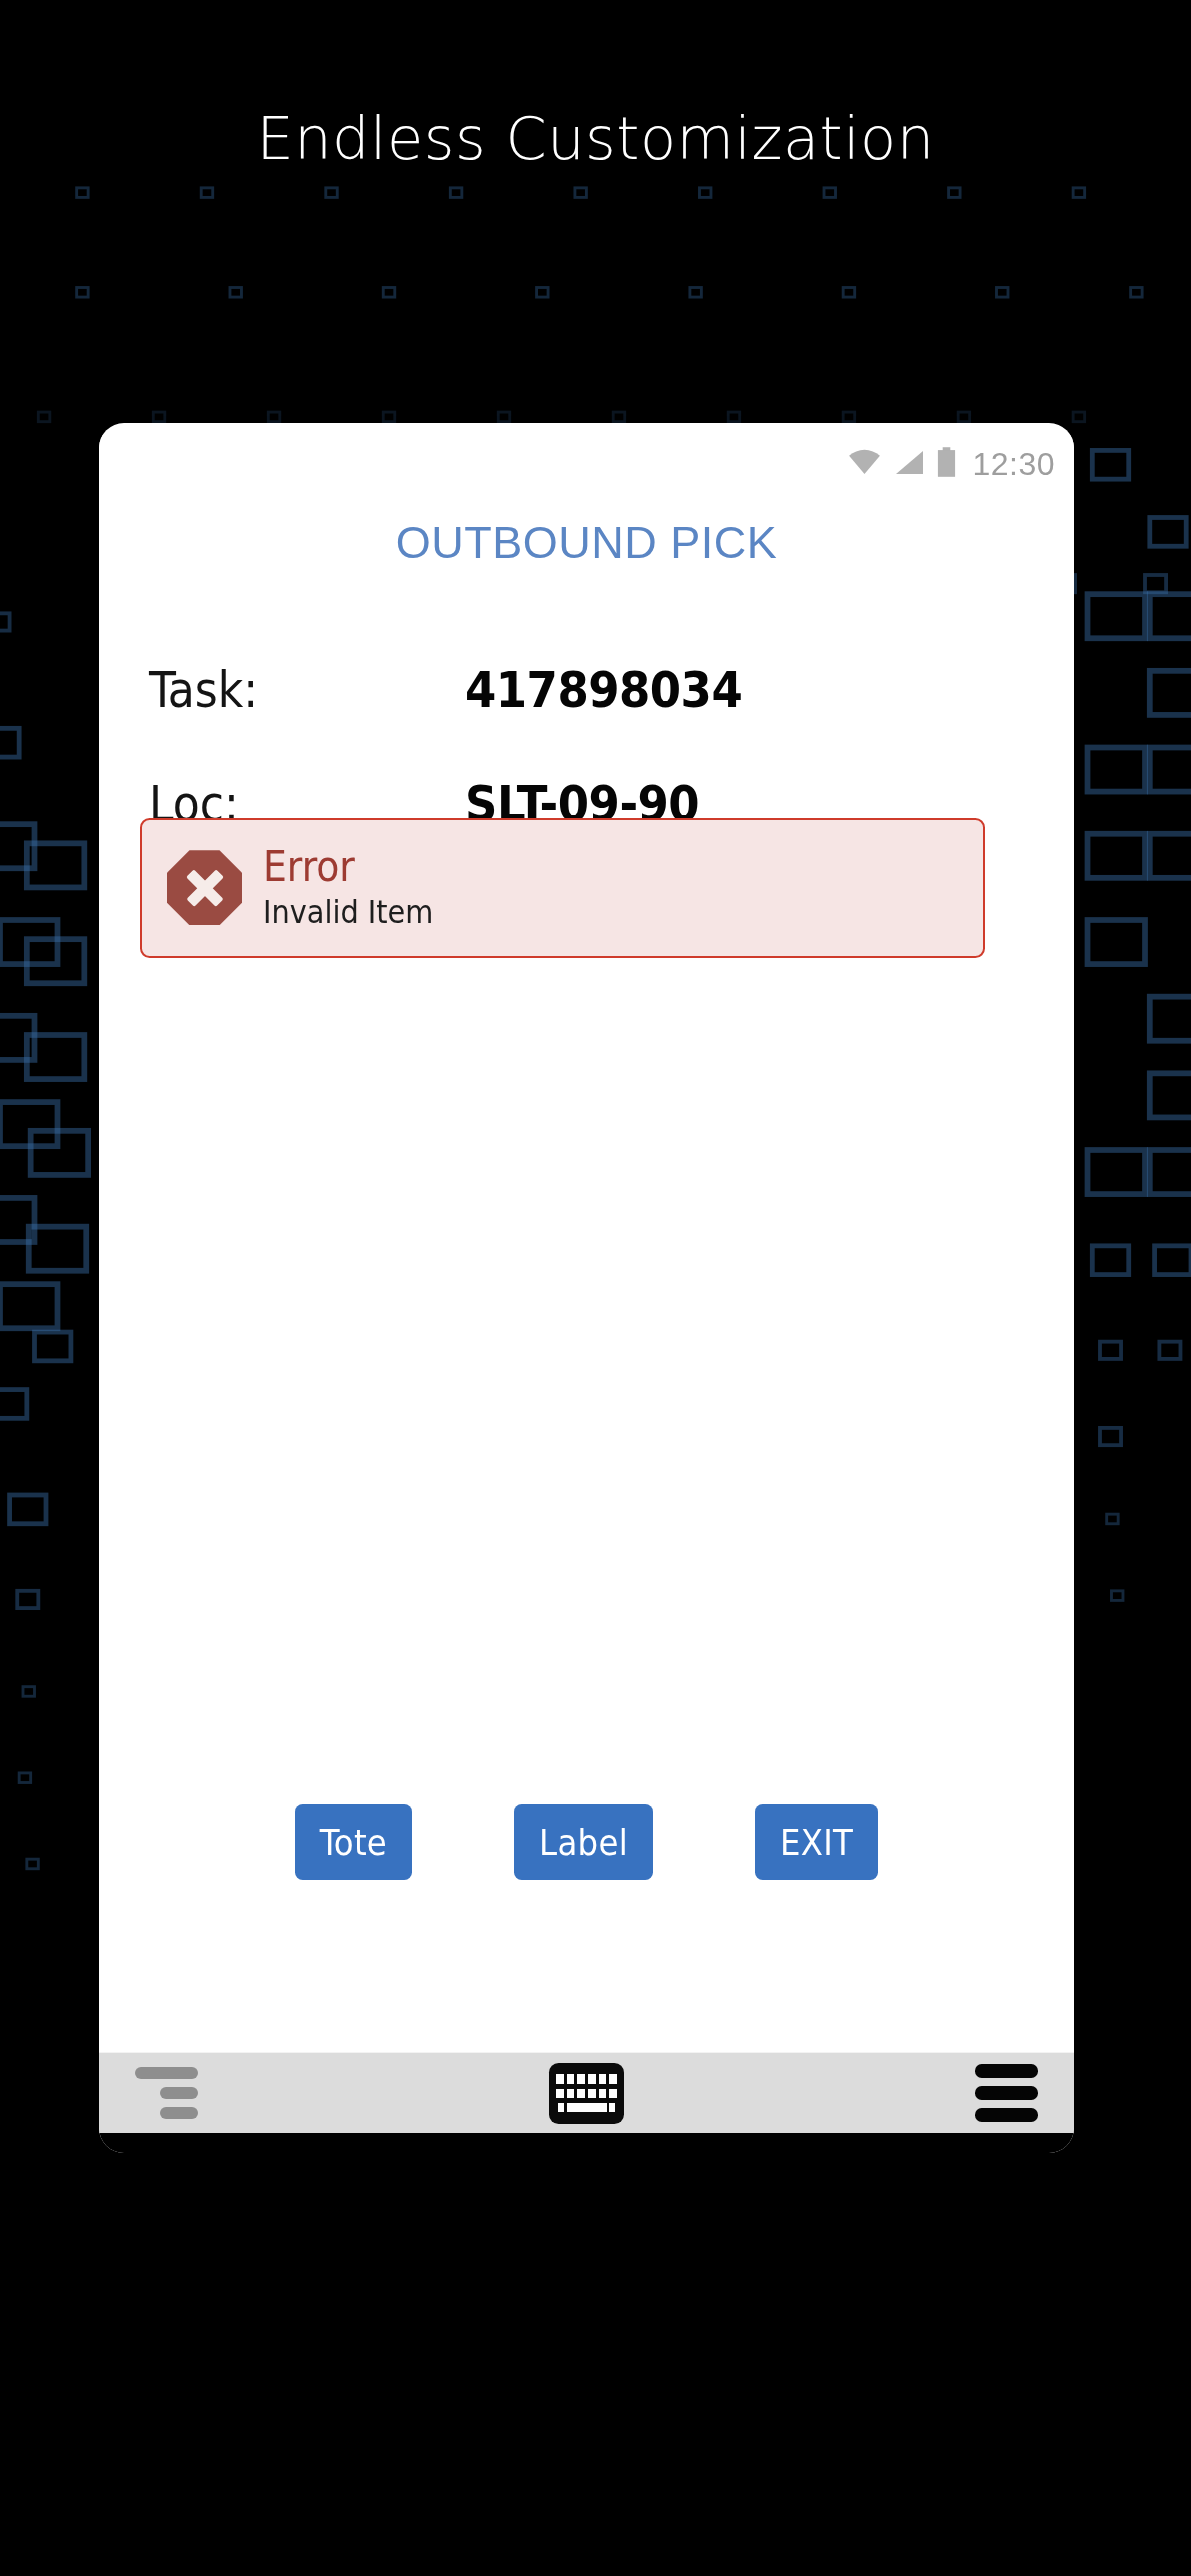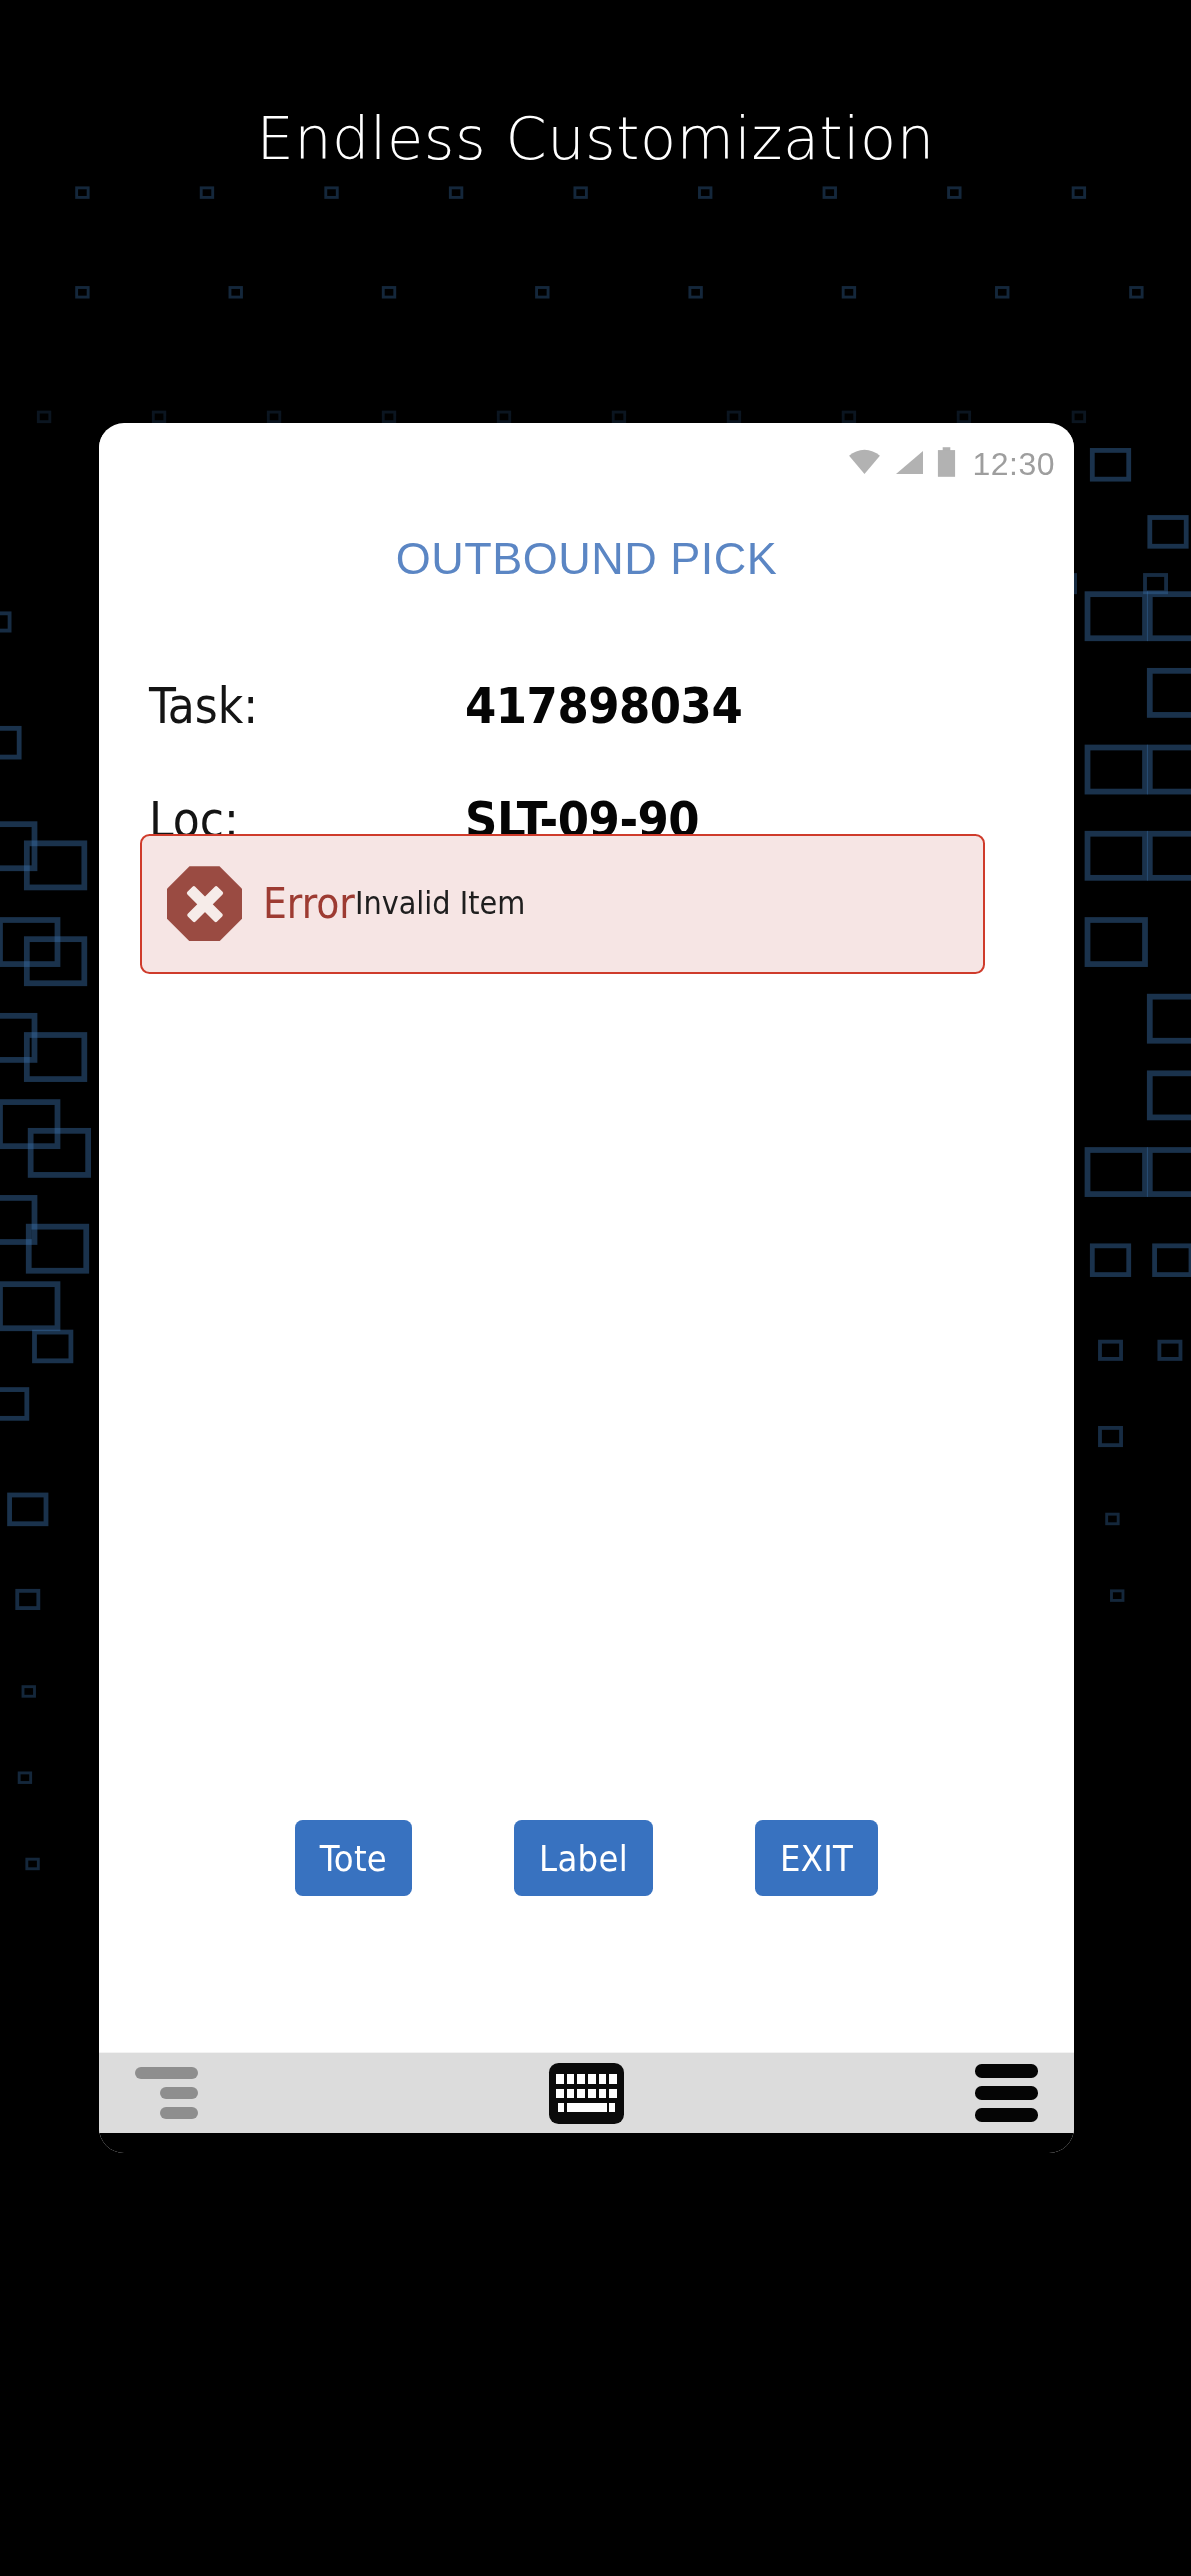--- a/index.html
+++ b/index.html
@@ -81,21 +81,21 @@
     margin-left: 15.3px;
     color: #9e9e9e;
     font-size: 32px;
     font-family: "Liberation Sans", sans-serif;
     letter-spacing: 0.5px;
   }
 
   
   #app-screen {
     position: absolute;
-    left: 0; top: 75px;
+    left: 0; top: 59px;
     width: 975px;
     height: 1570px;
     background: #ffffff;
   }
 
   #app-title {
     text-align: center;
     color: #5b86c4;
     font-size: 45px;
     font-weight: 500;
@@ -162,21 +162,21 @@
     content: "";
     position: absolute;
     left: 50%; top: 50%;
     width: 42px; height: 10.5px;
     background: #f6ece9;
     border-radius: 1.9px;
   }
   .octagon::before { transform: translate(-50%,-50%) rotate(45deg); }
   .octagon::after  { transform: translate(-50%,-50%) rotate(-45deg); }
 
-  #error-text { display: flex; flex-direction: row; justify-content: center; }
+  #error-text { display: flex; flex-direction: column; justify-content: center; }
   #error-title {
     color: #9d3b32;
     font-size: 42px;
     font-weight: 400;
     line-height: 46px;
     font-family: "DejaVu Sans", sans-serif;
     font-stretch: condensed;
   }
   #error-message {
     color: #1e1e1e;

